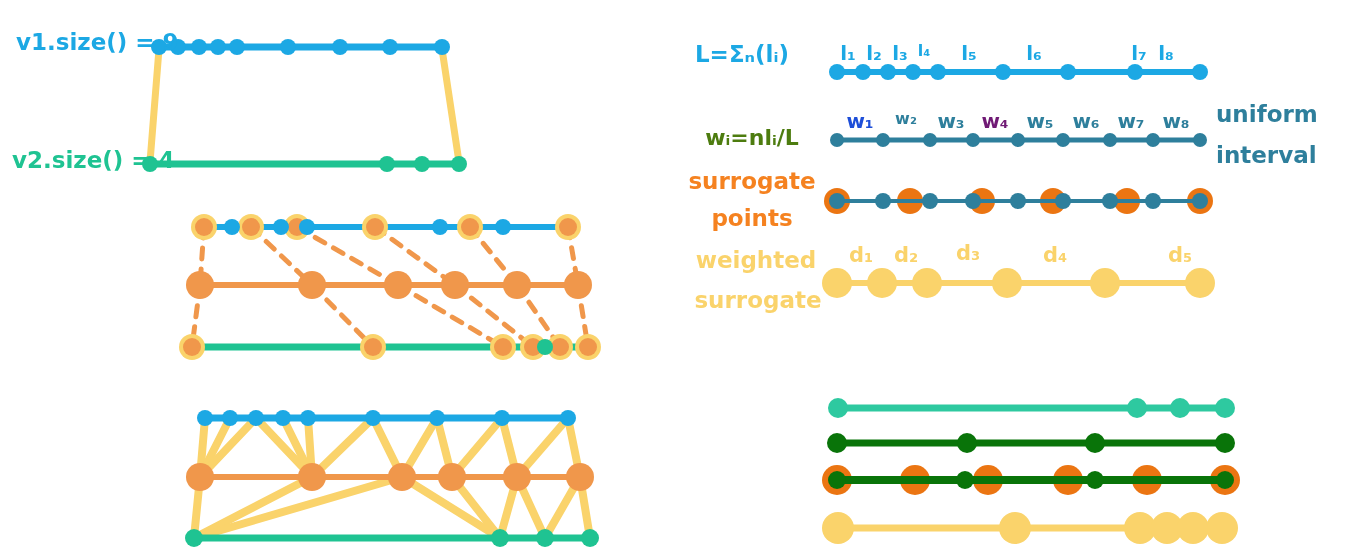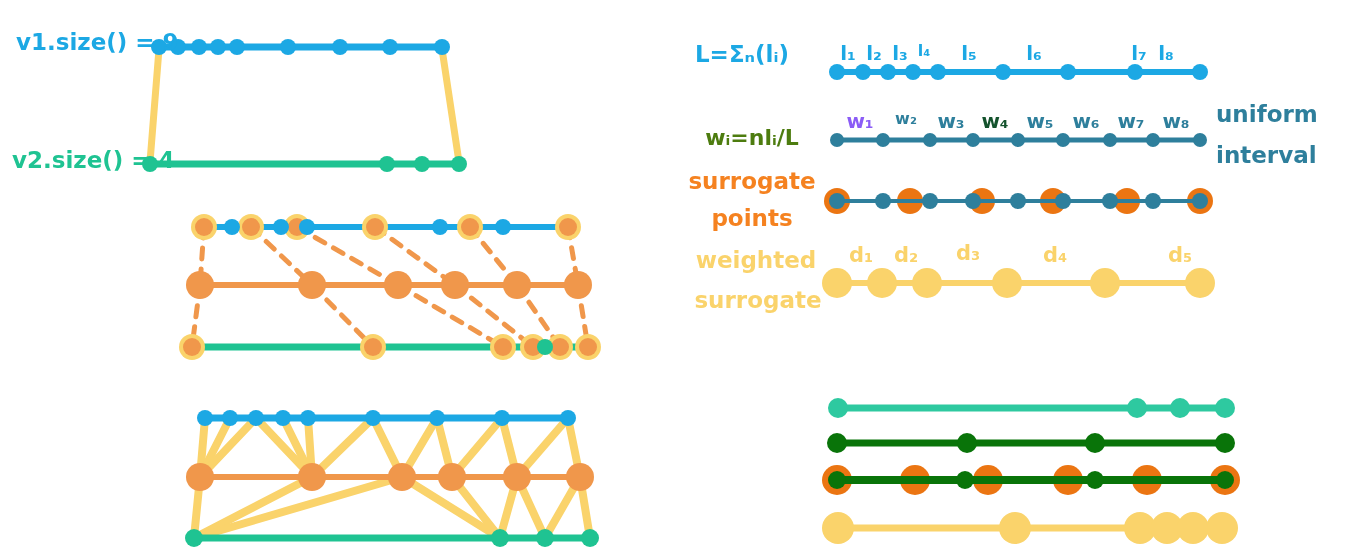--- a/index.html
+++ b/index.html
@@ -214,24 +214,24 @@
 
   <div class="lbl center" style="left:848px;top:43px;font-size:20px;color:#1CA8E4;">l₁</div>
   <div class="lbl center" style="left:874px;top:43px;font-size:20px;color:#1CA8E4;">l₂</div>
   <div class="lbl center" style="left:900px;top:43px;font-size:20px;color:#1CA8E4;">l₃</div>
   <div class="lbl center" style="left:924px;top:43px;font-size:16px;color:#1CA8E4;">l₄</div>
   <div class="lbl center" style="left:969px;top:43px;font-size:20px;color:#1CA8E4;">l₅</div>
   <div class="lbl center" style="left:1034px;top:43px;font-size:20px;color:#1CA8E4;">l₆</div>
   <div class="lbl center" style="left:1100px;top:43px;font-size:20px;color:#1CA8E4;margin-left:39px;">l₇</div>
   <div class="lbl center" style="left:1166px;top:43px;font-size:20px;color:#1CA8E4;">l₈</div>
 
-  <div class="lbl center" style="left:860px;top:111px;font-size:20px;color:#8b5cf6;">w₁</div>
+  <div class="lbl center" style="left:860px;top:111px;font-size:20px;color:#1d4ed8;">w₁</div>
   <div class="lbl center" style="left:906px;top:111px;font-size:16px;color:#2E7F9C;">w₂</div>
   <div class="lbl center" style="left:951px;top:111px;font-size:20px;color:#2E7F9C;">w₃</div>
-  <div class="lbl center" style="left:995px;top:111px;font-size:20px;color:#14532d;">w₄</div>
+  <div class="lbl center" style="left:995px;top:111px;font-size:20px;color:#701a75;">w₄</div>
   <div class="lbl center" style="left:1040px;top:111px;font-size:20px;color:#2E7F9C;">w₅</div>
   <div class="lbl center" style="left:1086px;top:111px;font-size:20px;color:#2E7F9C;">w₆</div>
   <div class="lbl center" style="left:1131px;top:111px;font-size:20px;color:#2E7F9C;">w₇</div>
   <div class="lbl center" style="left:1176px;top:111px;font-size:20px;color:#2E7F9C;">w₈</div>
 
   <div class="lbl center" style="left:861px;top:245px;font-size:21px;color:#FAD36B;">d₁</div>
   <div class="lbl center" style="left:906px;top:245px;font-size:21px;color:#FAD36B;">d₂</div>
   <div class="lbl center" style="left:968px;top:243px;font-size:21px;color:#FAD36B;">d₃</div>
   <div class="lbl center" style="left:1055px;top:245px;font-size:21px;color:#FAD36B;">d₄</div>
   <div class="lbl center" style="left:1152px;top:245px;font-size:21px;color:#FAD36B;margin-left:28px;">d₅</div>

